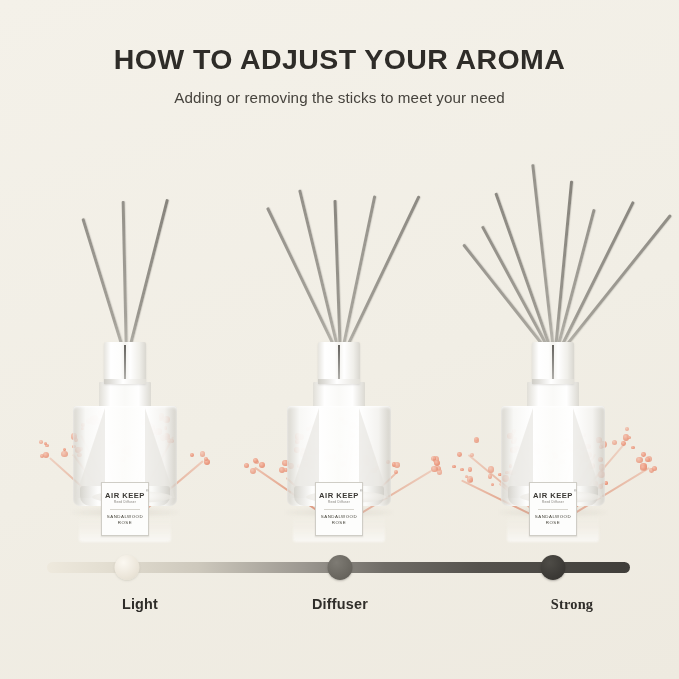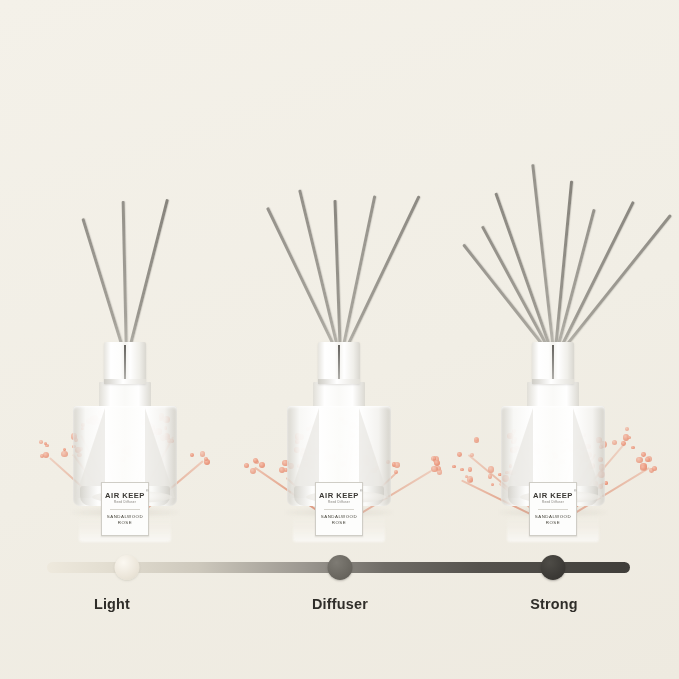--- a/index.html
+++ b/index.html
@@ -342,30 +342,32 @@
   .tick-label {
     position: absolute;
     top: 48px;
     font-size: 14.4px;
     font-weight: 700;
     color: #2f2d29;
     transform: translateX(-50%);
     white-space: nowrap;
     letter-spacing: 0.2px;
   }
-  .tick-label.t1 { left: 112px; }
+  .tick-label.t1 { left: 140px; }
   .tick-label.t2 { left: 340px; }
-  .tick-label.t3 { left: 554px; }
+  .tick-label.t3 { left: 572px; font-family: Liberation Serif, serif; }
 </style>
 </head>
 <body>
 
 <div id="stage">
 
   <div class="header">
+    <h1 class="title">HOW TO ADJUST YOUR AROMA</h1>
+    <p class="subtitle">Adding or removing the sticks to meet your need</p>
   </div>
 
   <div class="products">
 
     <div class="product p1">
       <div class="arrangement">
           <div class="stick" style="height: 148.2px; transform: rotate(-17.13deg); opacity: 0.86;"></div>
           <div class="stick" style="height: 159.3px; transform: rotate(-1.21deg); opacity: 0.85;"></div>
           <div class="stick" style="height: 166.3px; transform: rotate(14.27deg); opacity: 0.97;"></div>
         </div>

